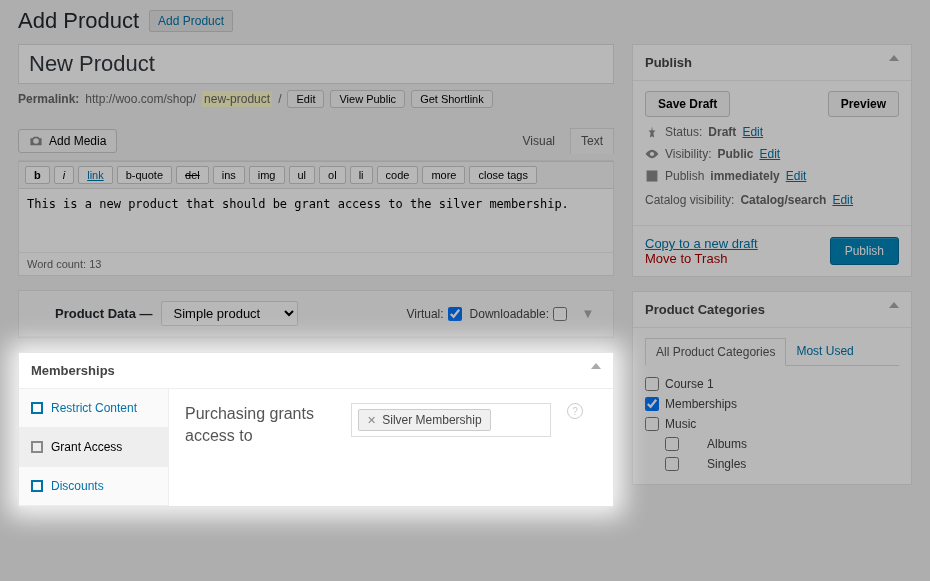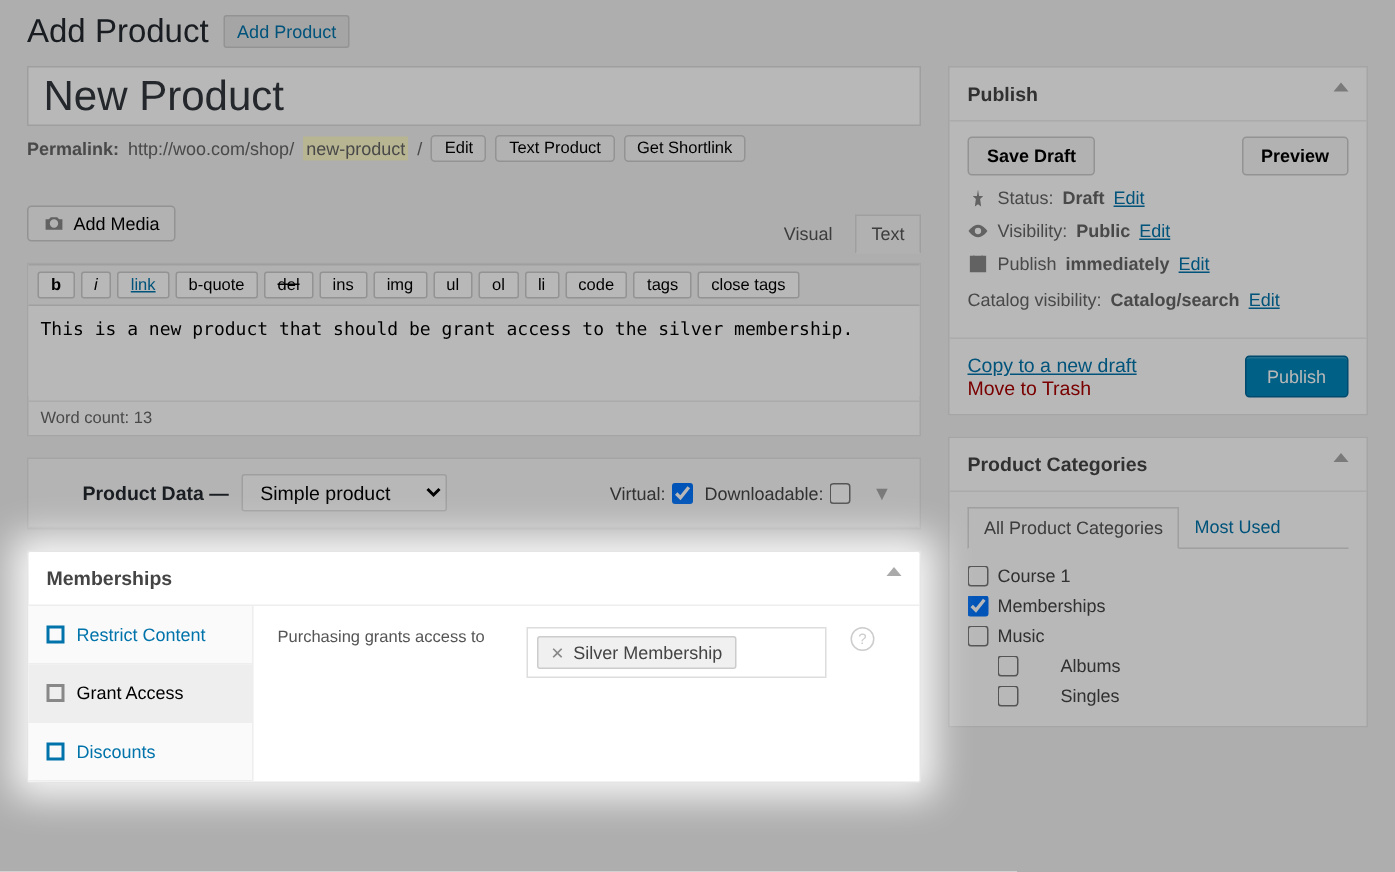--- a/index.html
+++ b/index.html
@@ -9,30 +9,30 @@
   .highlight { position: relative; z-index: 100; background: #fff; box-shadow: 0 0 25px 10px rgba(255,255,255,0.9); border-radius: 2px; }
 
   .header { display: flex; align-items: center; gap: 10px; margin-bottom: 10px; }
   .header h1 { font-size: 22px; font-weight: 400; color: #23282d; }
   .small-btn { background: #e5e5e5; border: 1px solid #ccc; padding: 3px 8px; font-size: 12px; border-radius: 2px; color: #0073aa; cursor: pointer; }
 
   .cols { display: flex; gap: 18px; }
   .main { flex: 1; min-width: 0; }
   .side { width: 280px; flex: none; }
 
-  .title-input { width: 100%; font-size: 28px; padding: 6px 10px; border: 1px solid #ddd; background: #fff; color: #32373c; height: 40px; }
+  .title-input { width: 100%; font-size: 22px; padding: 6px 10px; border: 1px solid #ddd; background: #fff; color: #32373c; height: 40px; }
   .permalink { margin: 6px 0 14px; font-size: 12px; color: #666; display: flex; align-items: center; gap: 6px; flex-wrap: wrap; }
   .permalink .slug { background: #fffbcc; padding: 1px 2px; }
   .mini-btn { background: #f7f7f7; border: 1px solid #ccc; border-radius: 3px; padding: 2px 8px; font-size: 11px; cursor: pointer; }
 
   .editor { border: 1px solid #e5e5e5; background: #fff; }
   .editor-toolbar-top { display: flex; justify-content: space-between; align-items: center; padding: 6px 0; }
   .add-media { background: #f7f7f7; border: 1px solid #ccc; border-radius: 3px; padding: 4px 10px; font-size: 12px; display: inline-flex; align-items: center; gap: 6px; cursor: pointer; }
   .tabs { display: flex; gap: 4px; }
-  .tab { padding: 5px 10px; font-size: 12px; cursor: pointer; border: 1px solid transparent; color: #555; margin-top: 15px; }
+  .tab { padding: 5px 10px; font-size: 12px; cursor: pointer; border: 1px solid transparent; color: #555; }
   .tab.active { background: #f5f5f5; border: 1px solid #ddd; border-bottom: 1px solid #f5f5f5; }
   .qtags { background: #f5f5f5; border: 1px solid #ddd; border-left: none; border-right: none; padding: 4px 6px; display: flex; gap: 4px; flex-wrap: wrap; }
   .qt { background: #fff; border: 1px solid #ccc; border-radius: 2px; padding: 2px 8px; font-size: 11px; cursor: pointer; font-family: inherit; }
   .qt.del { text-decoration: line-through; }
   .qt.link { text-decoration: underline; }
   .textarea { width: 100%; border: none; padding: 8px; font-family: Menlo, Consolas, monospace; font-size: 12px; resize: none; height: 60px; outline: none; }
   .status-bar { border-top: 1px solid #eee; padding: 5px 8px; font-size: 11px; color: #666; }
 
   .panel { background: #fff; border: 1px solid #e5e5e5; margin-bottom: 14px; }
   .panel-head { background: #fafafa; border-bottom: 1px solid #eee; padding: 10px 12px; display: flex; align-items: center; gap: 8px; font-size: 13px; }
@@ -44,21 +44,21 @@
 
   .mem-panel { background: #fff; border: 1px solid #e5e5e5; }
   .mem-head { padding: 10px 12px; font-weight: 600; display: flex; justify-content: space-between; border-bottom: 1px solid #eee; }
   .mem-body { display: flex; }
   .mem-tabs { width: 150px; border-right: 1px solid #eee; background: #fafafa; }
   .mem-tab { padding: 12px 12px; font-size: 12px; display: flex; align-items: center; gap: 8px; cursor: pointer; border-bottom: 1px solid #eee; color: #0073aa; }
   .mem-tab .sq { width: 12px; height: 12px; border: 2px solid #0073aa; display: inline-block; }
   .mem-tab.active { background: #eee; color: #000000; }
   .mem-tab.active .sq { border-color: #888; }
   .mem-content { flex: 1; padding: 14px 16px; display: flex; gap: 16px; align-items: flex-start; }
-  .mem-label { width: 150px; font-size: 11px; color: #555; line-height: 1.4; }
+  .mem-label { width: 150px; font-size: 16px; color: #555; line-height: 1.4; }
   .token-input { border: 1px solid #ddd; padding: 5px 6px; display: inline-flex; align-items: center; gap: 6px; min-width: 200px; background: #fff; }
   .token { background: #f0f0f0; border: 1px solid #ccc; border-radius: 2px; padding: 3px 8px; font-size: 12px; display: inline-flex; align-items: center; gap: 6px; }
   .token .x { color: #888; cursor: pointer; font-size: 11px; }
   .help-q { color: #ccc; border: 1px solid #ccc; border-radius: 50%; width: 16px; height: 16px; display: inline-flex; align-items: center; justify-content: center; font-size: 10px; cursor: pointer; }
 
   .side .box { background: #fff; border: 1px solid #e5e5e5; margin-bottom: 14px; }
   .box-head { padding: 10px 12px; font-weight: 600; border-bottom: 1px solid #eee; display: flex; justify-content: space-between; }
   .box-body { padding: 10px 12px; font-size: 12px; }
   .box-row { display: flex; justify-content: space-between; margin-bottom: 8px; }
   .btn { background: #f7f7f7; border: 1px solid #ccc; border-radius: 3px; padding: 5px 12px; font-size: 12px; cursor: pointer; font-weight: bold; }
@@ -90,21 +90,21 @@
   </div>
 
   <div class="cols">
     <div class="main">
       <input class="title-input" value="New Product" style="">
 
       <div class="permalink">
         <strong>Permalink:</strong>
         <span>http://woo.com/shop/</span><span class="slug">new-product</span>/
         <button class="mini-btn">Edit</button>
-        <button class="mini-btn">Text Product</button>
+        <button class="mini-btn">View Public</button>
         <button class="mini-btn">Get Shortlink</button>
       </div>
 
       <div class="editor-toolbar-top">
         <button class="add-media">
           <svg width="14" height="14" viewBox="0 0 20 20">
               <path fill="#888" d="M2 6h3l2-2h6l2 2h3v10H2V6zm8 8a4 4 0 100-8 4 4 0 000 8z"></path>
             </svg>
           <span>Add Media</span>
         </button>
@@ -120,21 +120,21 @@
           <button class="qt" style="font-style:italic">i</button>
           <button class="qt link">link</button>
           <button class="qt">b-quote</button>
           <button class="qt del">del</button>
           <button class="qt">ins</button>
           <button class="qt">img</button>
           <button class="qt">ul</button>
           <button class="qt">ol</button>
           <button class="qt">li</button>
           <button class="qt">code</button>
-          <button class="qt">tags</button>
+          <button class="qt">more</button>
           <button class="qt">close tags</button>
         </div>
         <textarea class="textarea" style="">This is a new product that should be grant access to the silver membership.</textarea>
         <div class="status-bar">Word count: 13</div>
       </div>
 
       <div class="panel" style="margin-top:14px">
         <div class="panel-head">
           <strong>Product Data —</strong>
           <select class="select">

